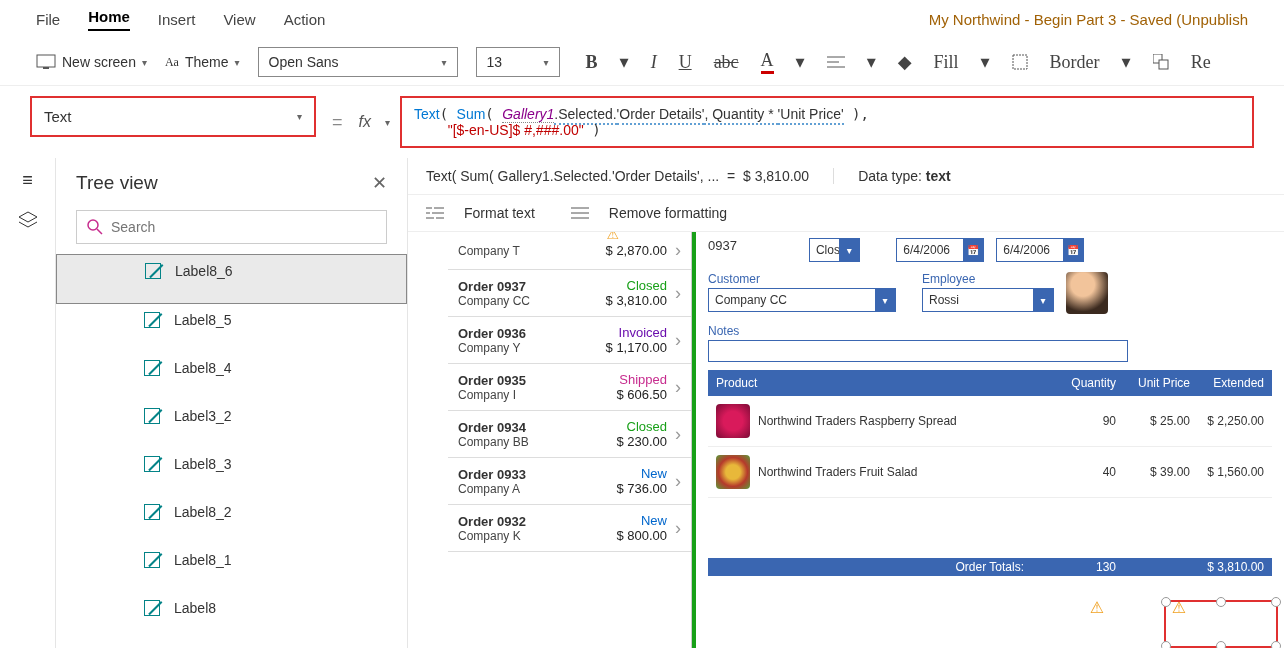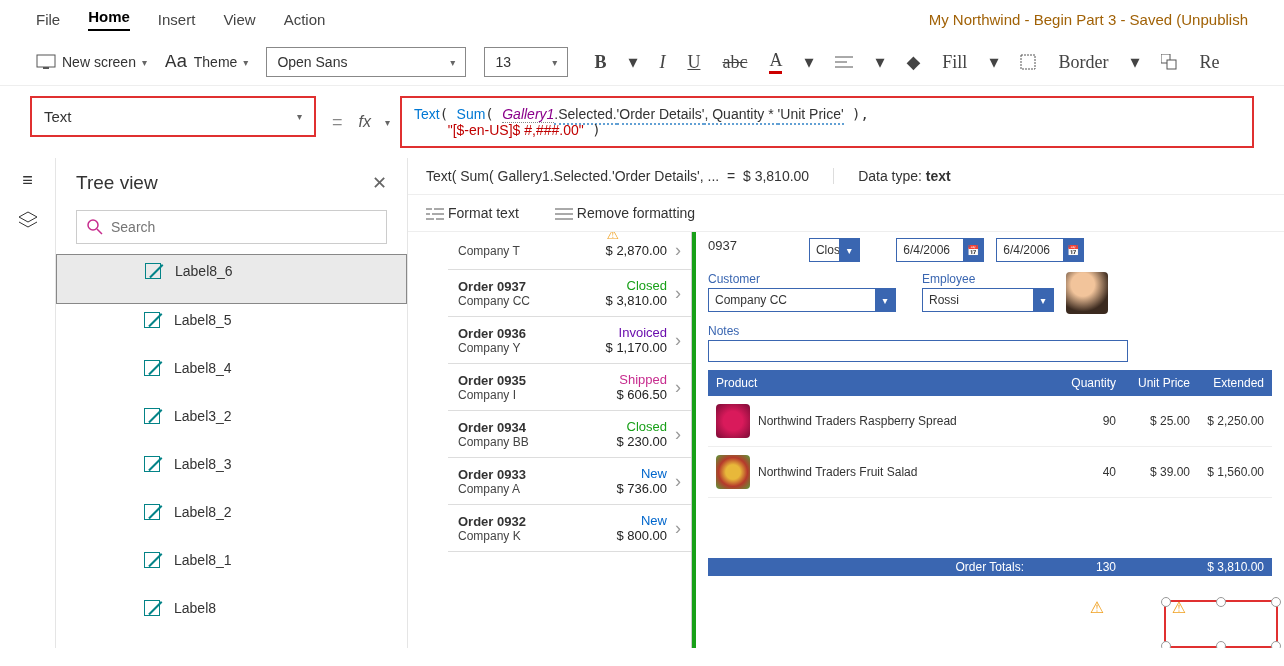--- a/index.html
+++ b/index.html
@@ -62,21 +62,21 @@
 .gal-ico{display:inline-grid;grid-template-columns:6px 6px;grid-template-rows:6px 6px;gap:1px}
 .gal-ico span{background:#038387}
 .gal-ico span:nth-child(1){background:#ff8c00}
 .tri{font-size:10px;color:#666;margin-right:2px}
 
 
 .right{flex:1;display:flex;flex-direction:column}
 .resbar{display:flex;align-items:center;padding:10px 18px;border-bottom:1px solid #eee;gap:24px;font-size:14px}
 .resbar .resval{border-right:1px solid #ddd;padding-right:24px}
 .fmtbar{display:flex;align-items:center;padding:10px 18px;border-bottom:1px solid #eee;gap:36px;font-size:14px;color:#333}
-.fmtbar .fb{display:flex;align-items:flex-end;gap:4px;cursor:pointer}
+.fmtbar .fb{display:flex;align-items:center;gap:20px;cursor:pointer}
 
 
 .canvas{flex:1;background:#fff;display:flex;overflow:hidden}
 .orders{width:244px;display:flex;flex-direction:column;border-right:1px solid #ccc;margin-left:40px}
 .ord{display:flex;align-items:center;padding:8px 10px;border-bottom:1px solid #ddd;position:relative}
 .ord .left{flex:1}
 .ord .onum{font-weight:600;font-size:13px}
 .ord .comp{font-size:12px;color:#444}
 .ord .rcol{text-align:right}
 .ord .stat{font-size:13px}
@@ -130,21 +130,21 @@
 <div class="toolbar">
   <div class="tb-btn">
     <svg width="20" height="16">
         <rect x="1" y="1" width="18" height="12" fill="none" stroke="#555"></rect>
         <rect x="7" y="13" width="6" height="2" fill="#555"></rect>
       </svg>
     <span>New screen</span>
       <span class="chev">▾</span>
   </div>
   <div class="tb-btn">
-    <span style="font-family:Liberation Mono, monospace;font-size:19px">Aa</span>
+    <span style="font-family:Liberation Serif, serif;font-size:12px">Aa</span>
     <span>Theme</span>
       <span class="chev">▾</span>
   </div>
   <div class="sel font-sel">
     <span>Open Sans</span>
       <span class="chev">▾</span>
   </div>
   <div class="sel size-sel">
     <span>13</span>
       <span class="chev">▾</span>

